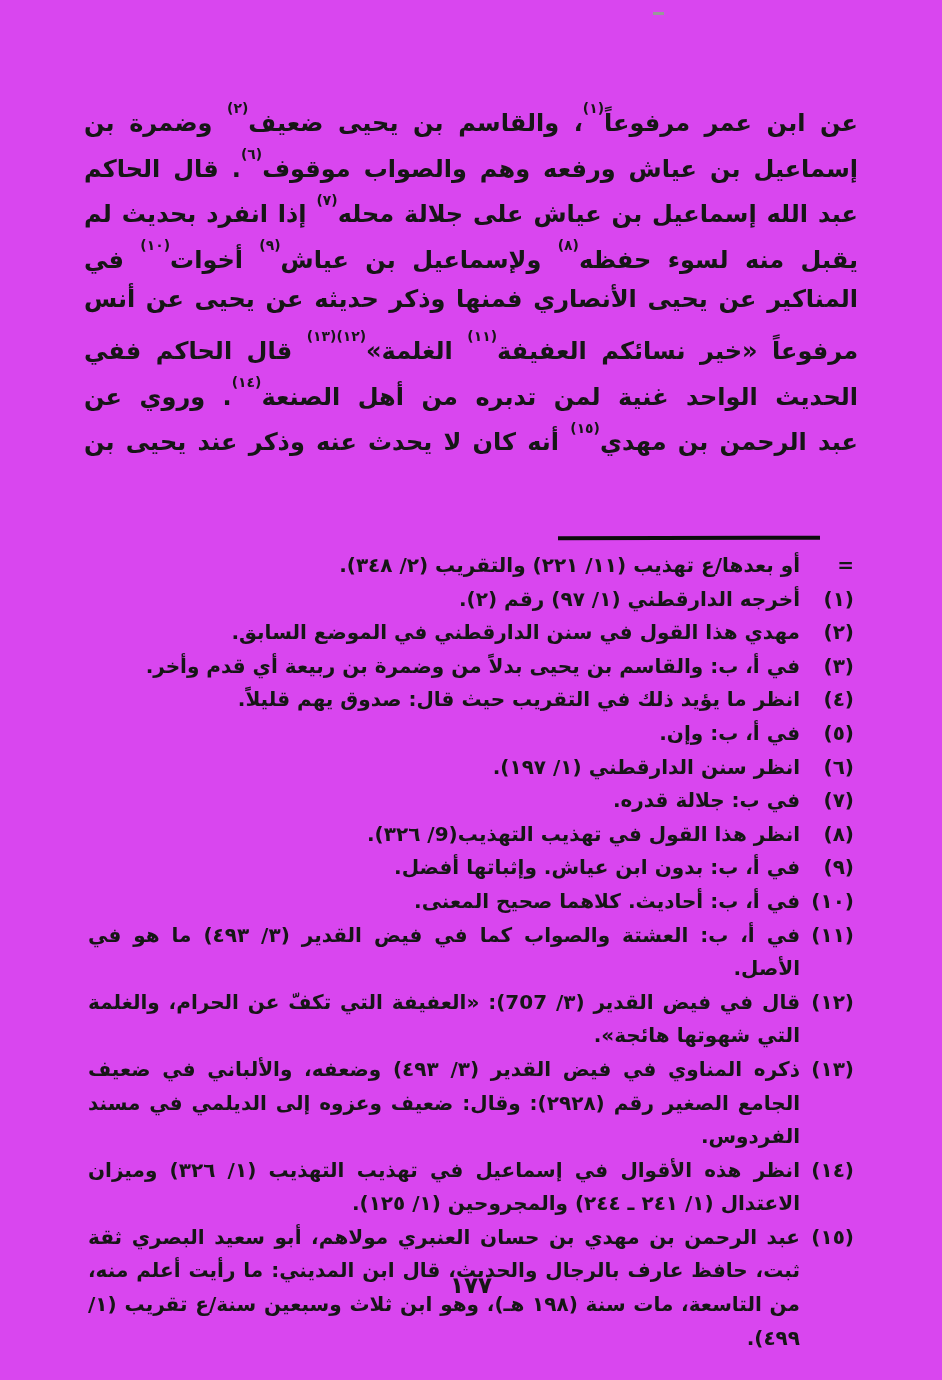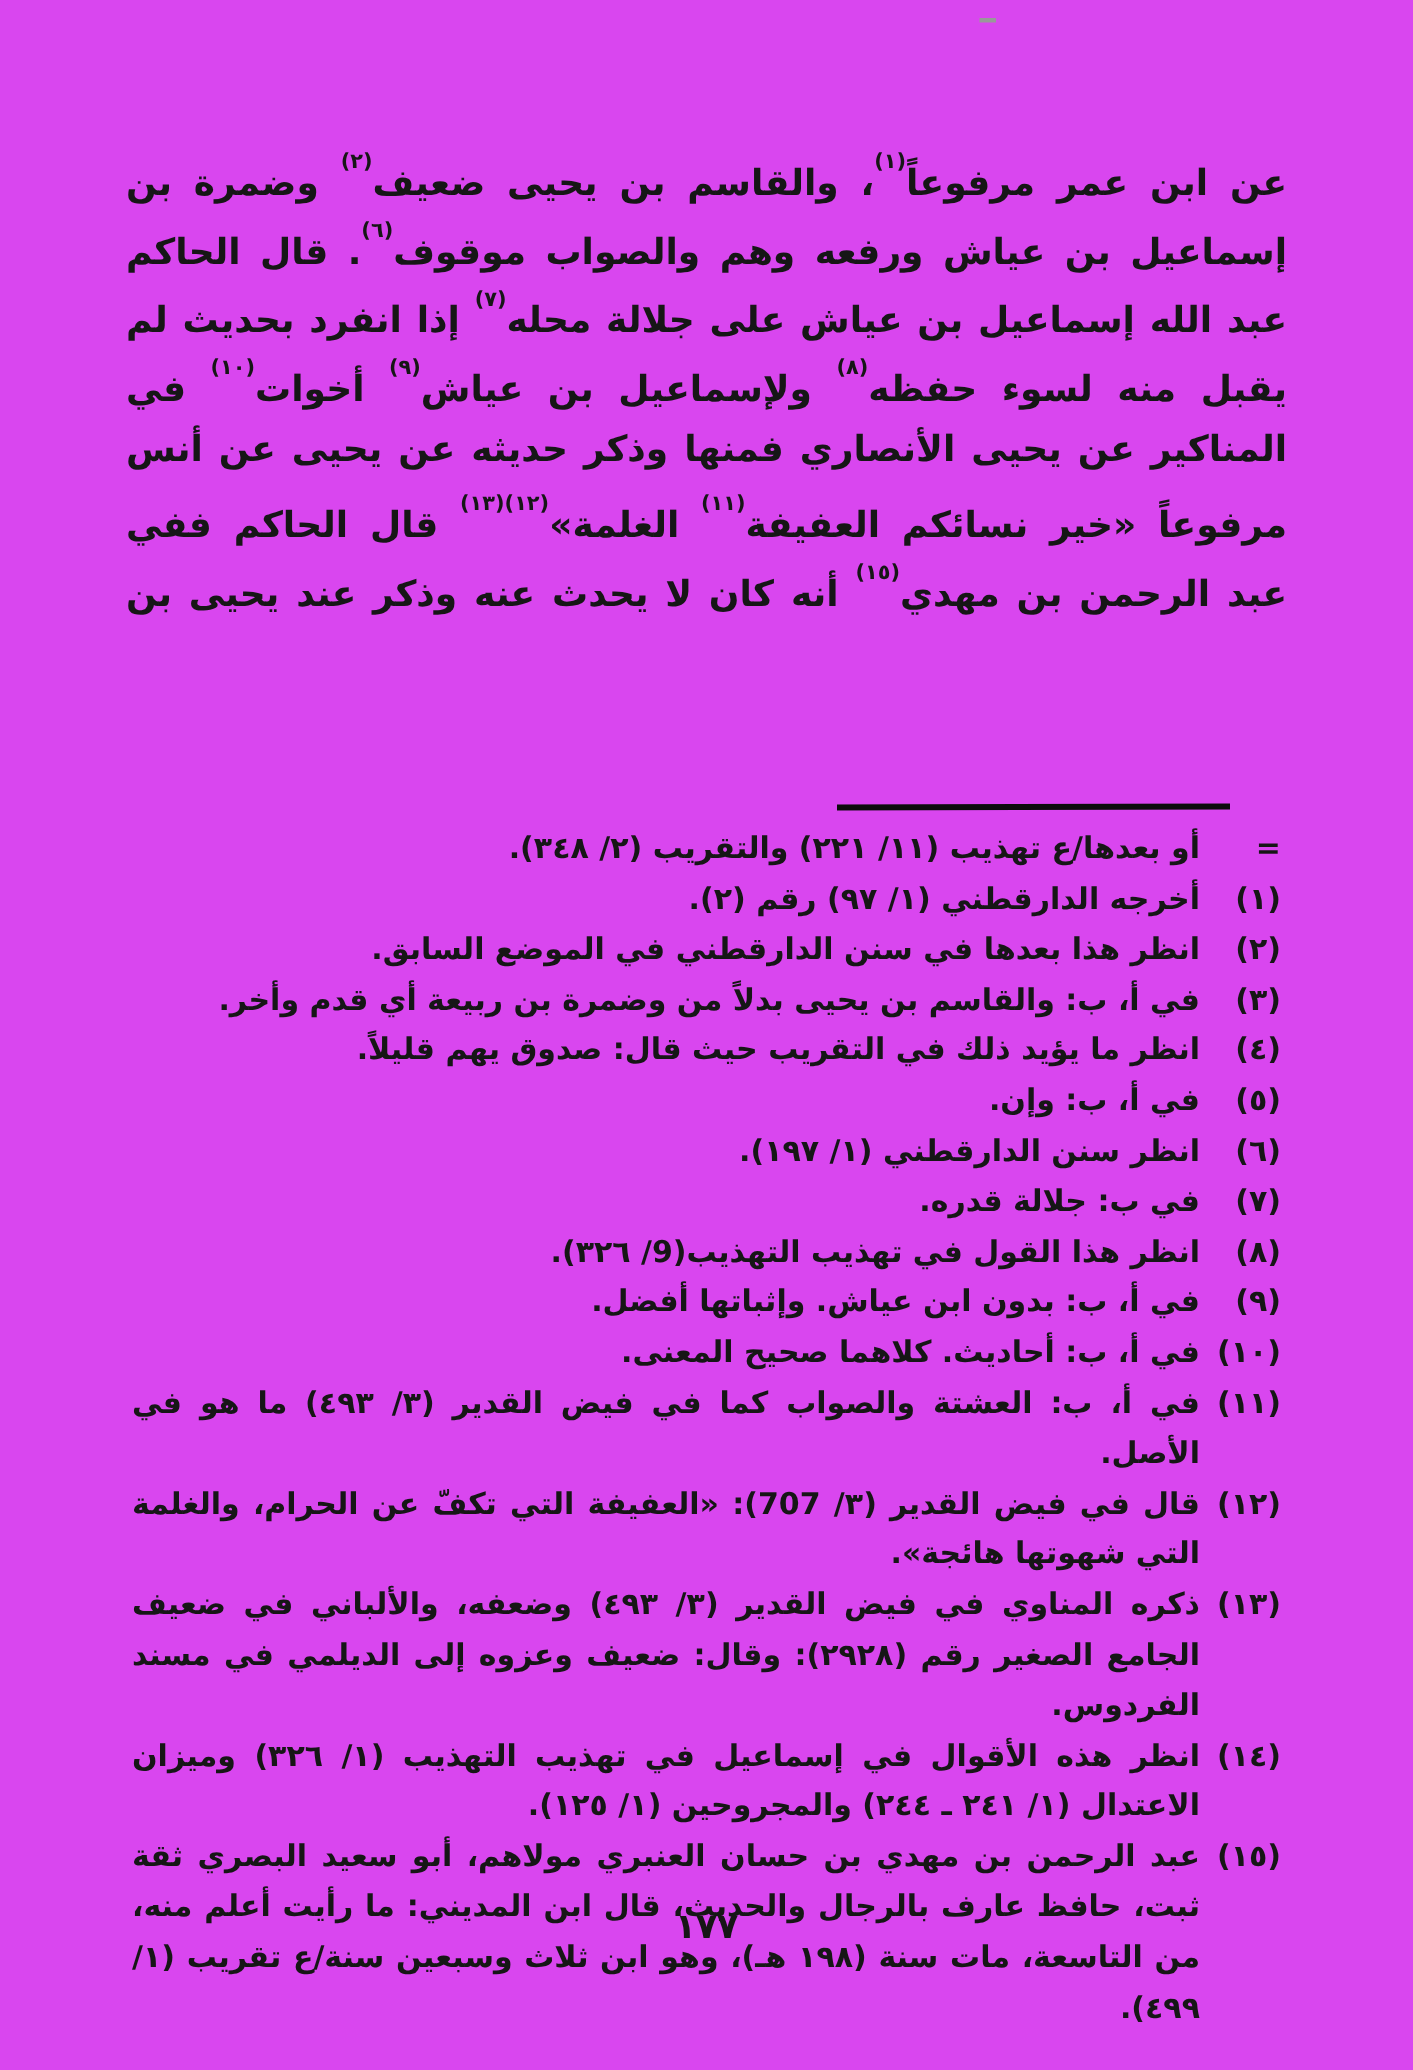--- a/index.html
+++ b/index.html
@@ -91,37 +91,38 @@
 <div class="page">
   <div class="top-mark"></div>
 
   <div class="body-text" id="body-lines">
       <div class="body-line">عن ابن عمر مرفوعاً<sup class="ref">(١)</sup>، والقاسم بن يحيى ضعيف<sup class="ref">(٢)</sup> وضمرة بن</div>
       <div class="body-line">إسماعيل بن عياش ورفعه وهم والصواب موقوف<sup class="ref">(٦)</sup>. قال الحاكم أبو</div>
       <div class="body-line">عبد الله إسماعيل بن عياش على جلالة محله<sup class="ref">(٧)</sup> إذا انفرد بحديث لم</div>
       <div class="body-line">يقبل منه لسوء حفظه<sup class="ref">(٨)</sup> ولإسماعيل بن عياش<sup class="ref">(٩)</sup> أخوات<sup class="ref">(١٠)</sup> في روايته</div>
       <div class="body-line">المناكير عن يحيى الأنصاري فمنها وذكر حديثه عن يحيى عن أنس</div>
       <div class="body-line">مرفوعاً «خير نسائكم العفيفة<sup class="ref">(١١)</sup> الغلمة»<sup class="ref">(١٢)</sup><sup class="ref">(١٣)</sup> قال الحاكم ففي هذا/ ‪[٥/ب]‬</div>
+      <div class="body-line">الحديث الواحد غنية لمن تدبره من أهل الصنعة<sup class="ref">(١٤)</sup>. وروي عن</div>
       <div class="body-line">عبد الرحمن بن مهدي<sup class="ref">(١٥)</sup> أنه كان لا يحدث عنه وذكر عند يحيى بن</div>
     </div>
 
   <div class="fn-sep"></div>
 
   <div class="footnotes" id="footnotes">
       <div class="fn">
         <span class="fn-num">=</span>
         <span class="fn-text">أو بعدها/ع تهذيب (١١/ ٢٢١) والتقريب (٢/ ٣٤٨).</span>
       </div>
       <div class="fn">
         <span class="fn-num">(١)</span>
         <span class="fn-text">أخرجه الدارقطني (١/ ٩٧) رقم (٢).</span>
       </div>
       <div class="fn">
         <span class="fn-num">(٢)</span>
-        <span class="fn-text">انظر هذا بعدها في سنن الدارقطني في الموضع السابق.</span>
+        <span class="fn-text">مهدي هذا القول في سنن الدارقطني في الموضع السابق.</span>
       </div>
       <div class="fn">
         <span class="fn-num">(٣)</span>
         <span class="fn-text">في أ، ب: والقاسم بن يحيى بدلاً من وضمرة بن ربيعة أي قدم وأخر.</span>
       </div>
       <div class="fn">
         <span class="fn-num">(٤)</span>
         <span class="fn-text">انظر ما يؤيد ذلك في التقريب حيث قال: صدوق يهم قليلاً.</span>
       </div>
       <div class="fn">

